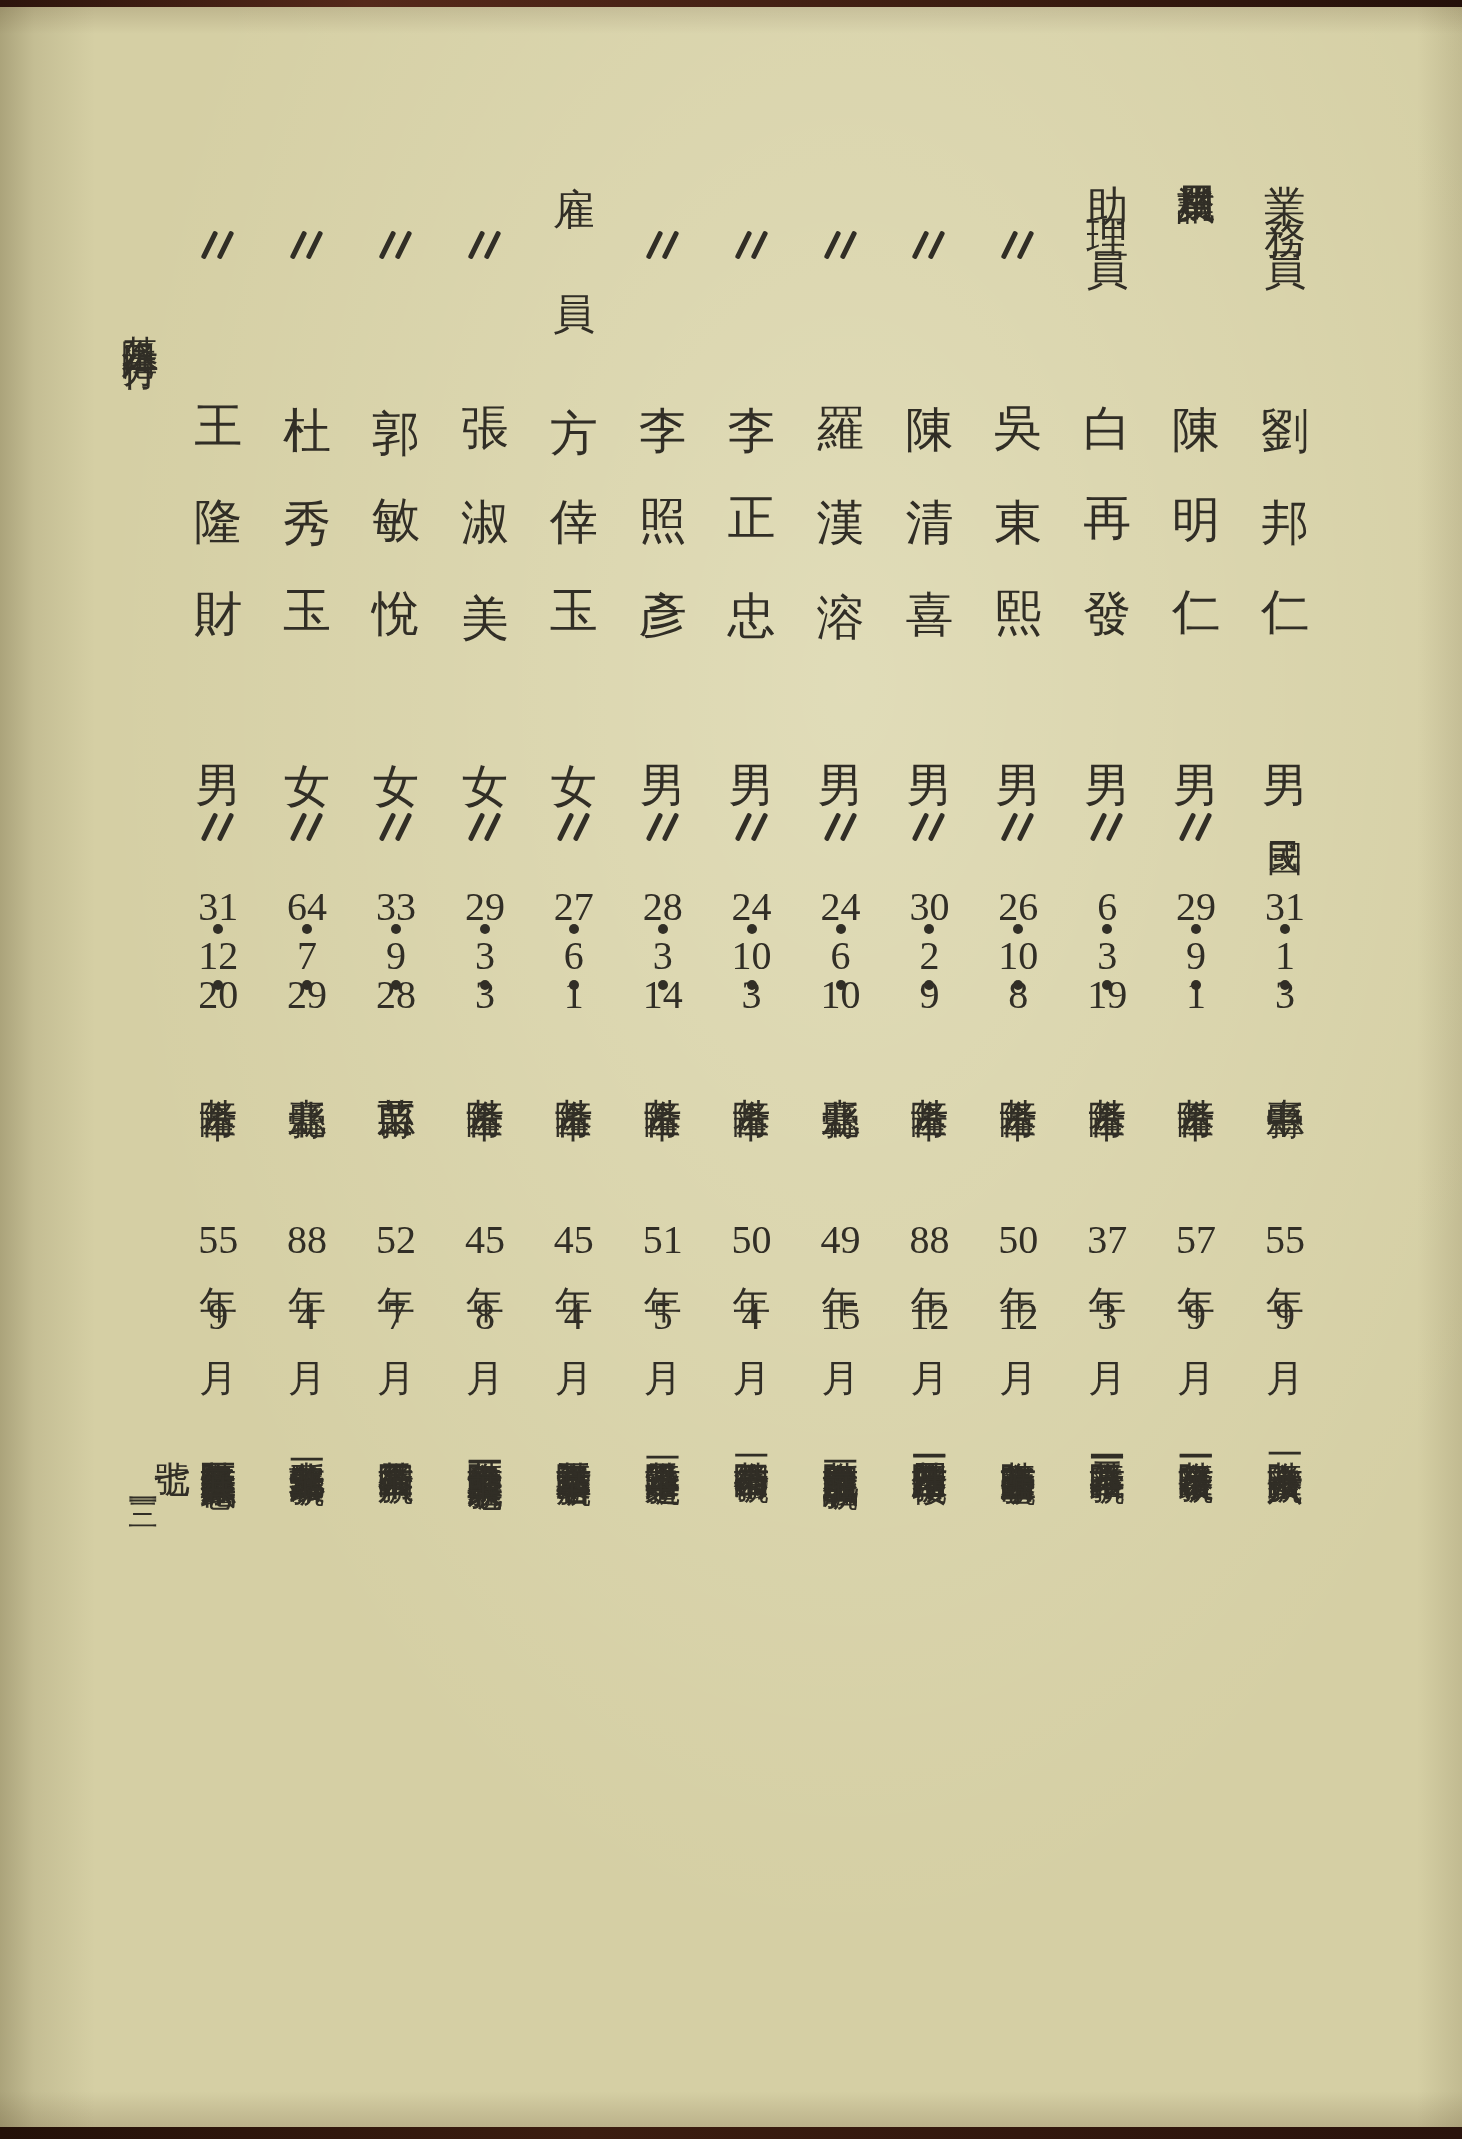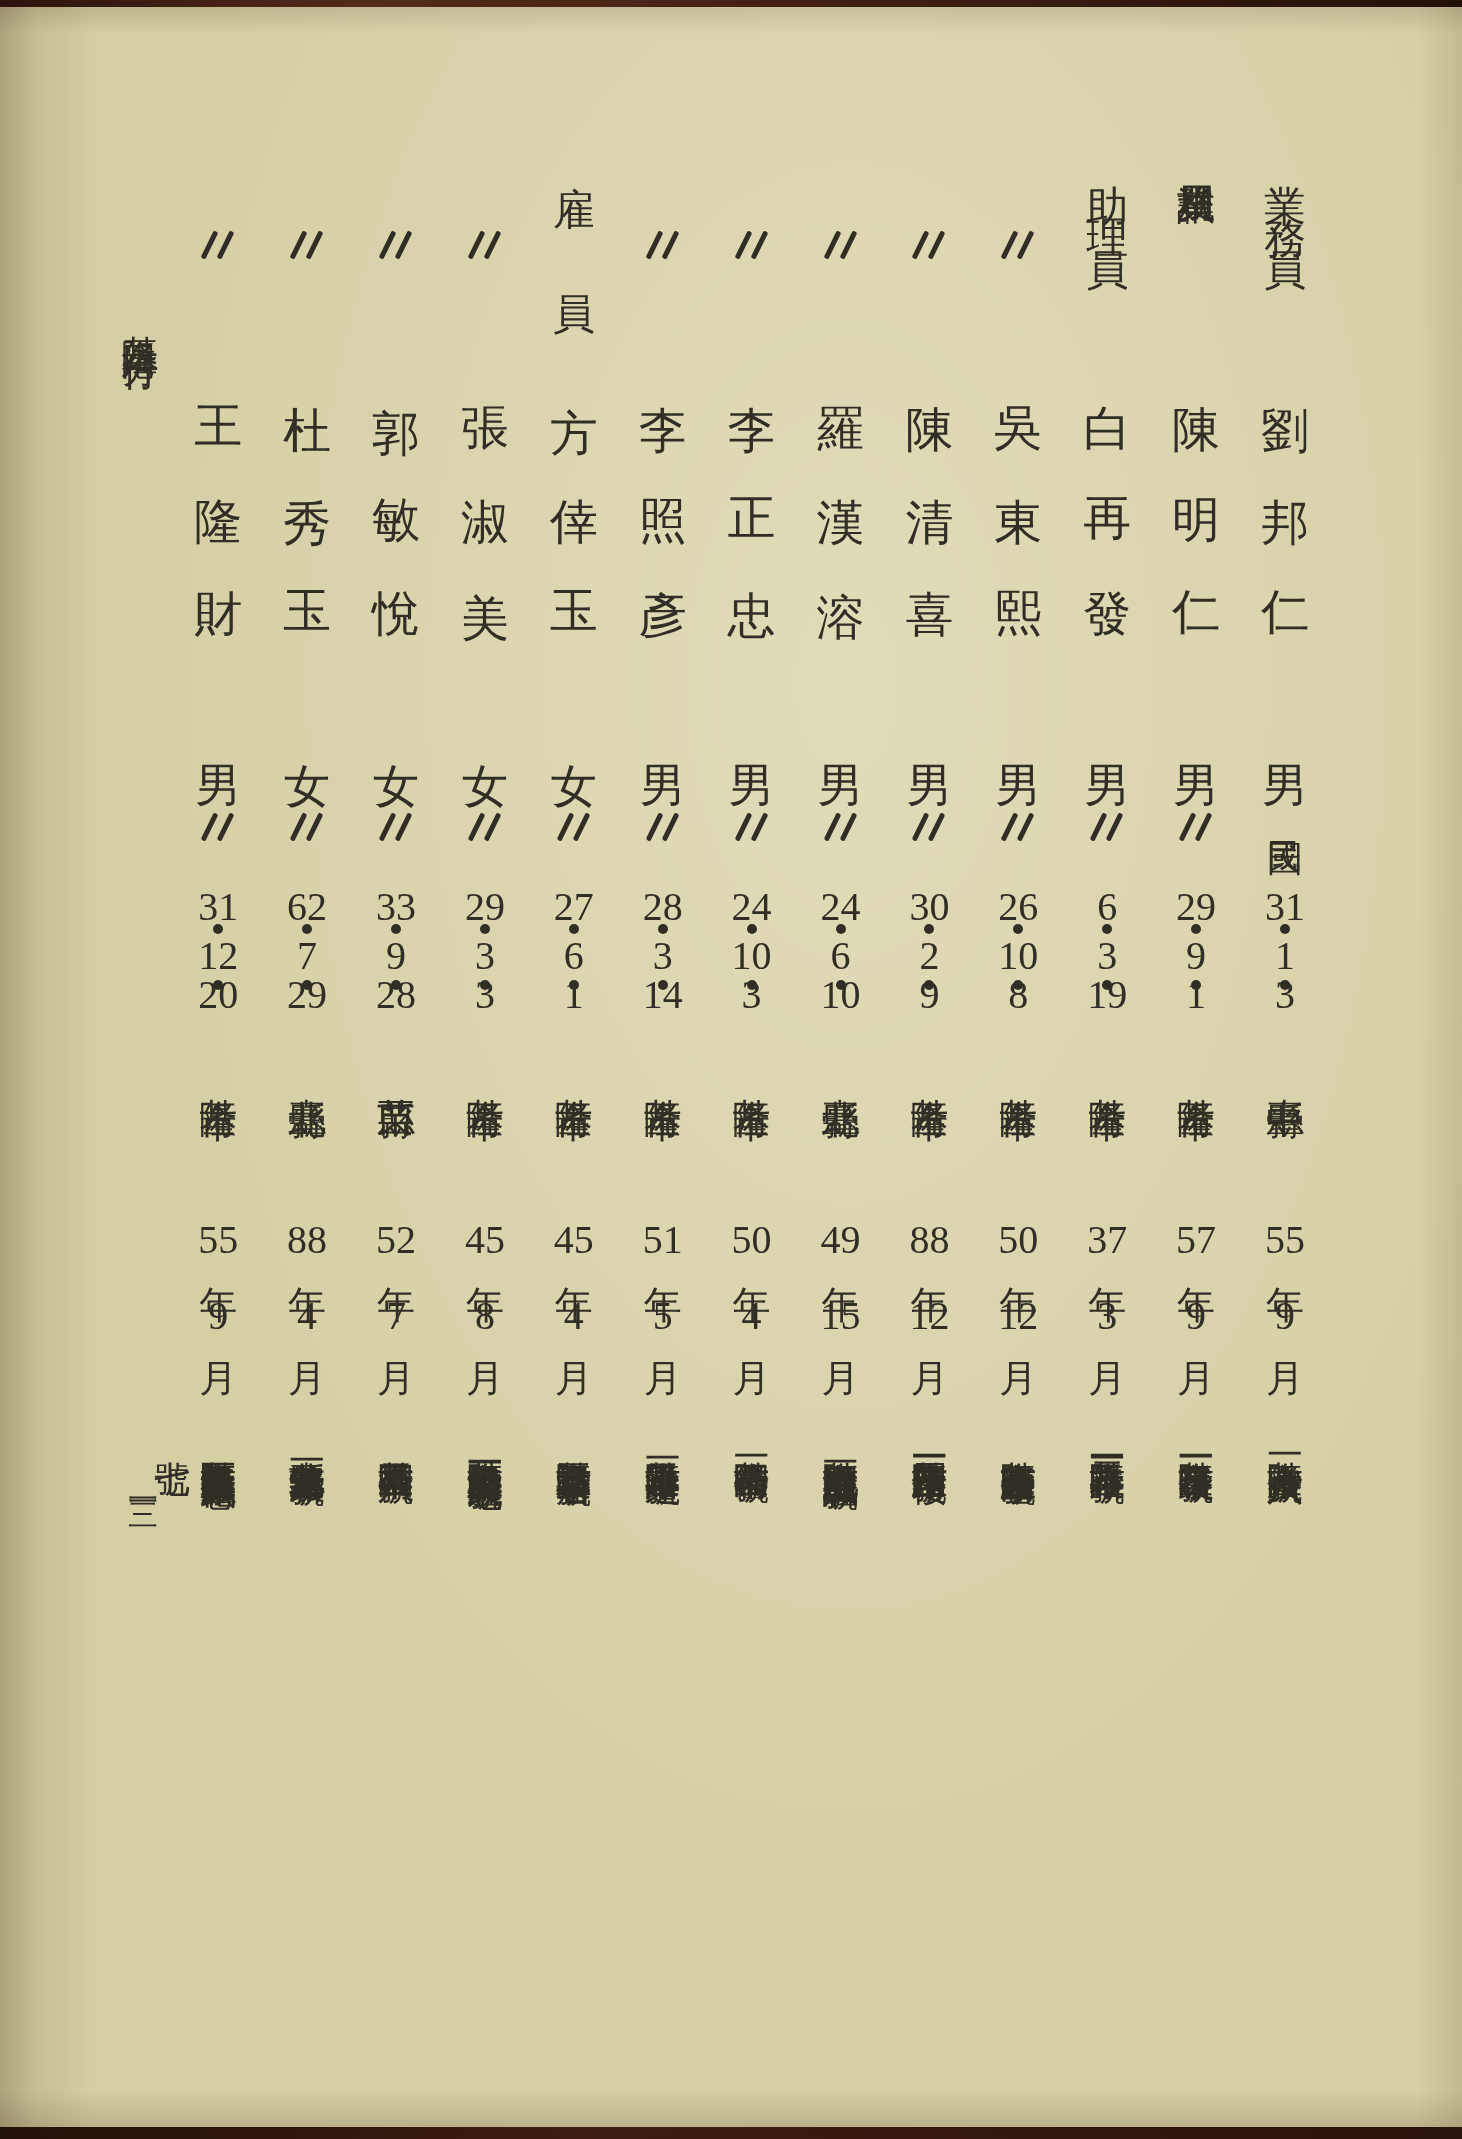--- a/index.html
+++ b/index.html
@@ -316,21 +316,21 @@
         <div class="ditto d-role">
           <i></i>
           <i></i>
         </div>
         <div class="v name">杜秀玉</div>
         <div class="v gender">女</div>
         <div class="ditto d-era">
           <i></i>
           <i></i>
         </div>
-        <div class="num by">62</div>
+        <div class="num by">64</div>
         <div class="dot dot1"></div>
         <div class="num bm">7</div>
         <div class="dot dot2"></div>
         <div class="num bd">29</div>
         <div class="v bp">臺北縣</div>
         <div class="num ey">88</div>
         <div class="v eyc">年</div>
         <div class="num em">4</div>
         <div class="v emc">月</div>
         <div class="v addr">臺北縣瑞芳鎮深澳路三一號</div>

